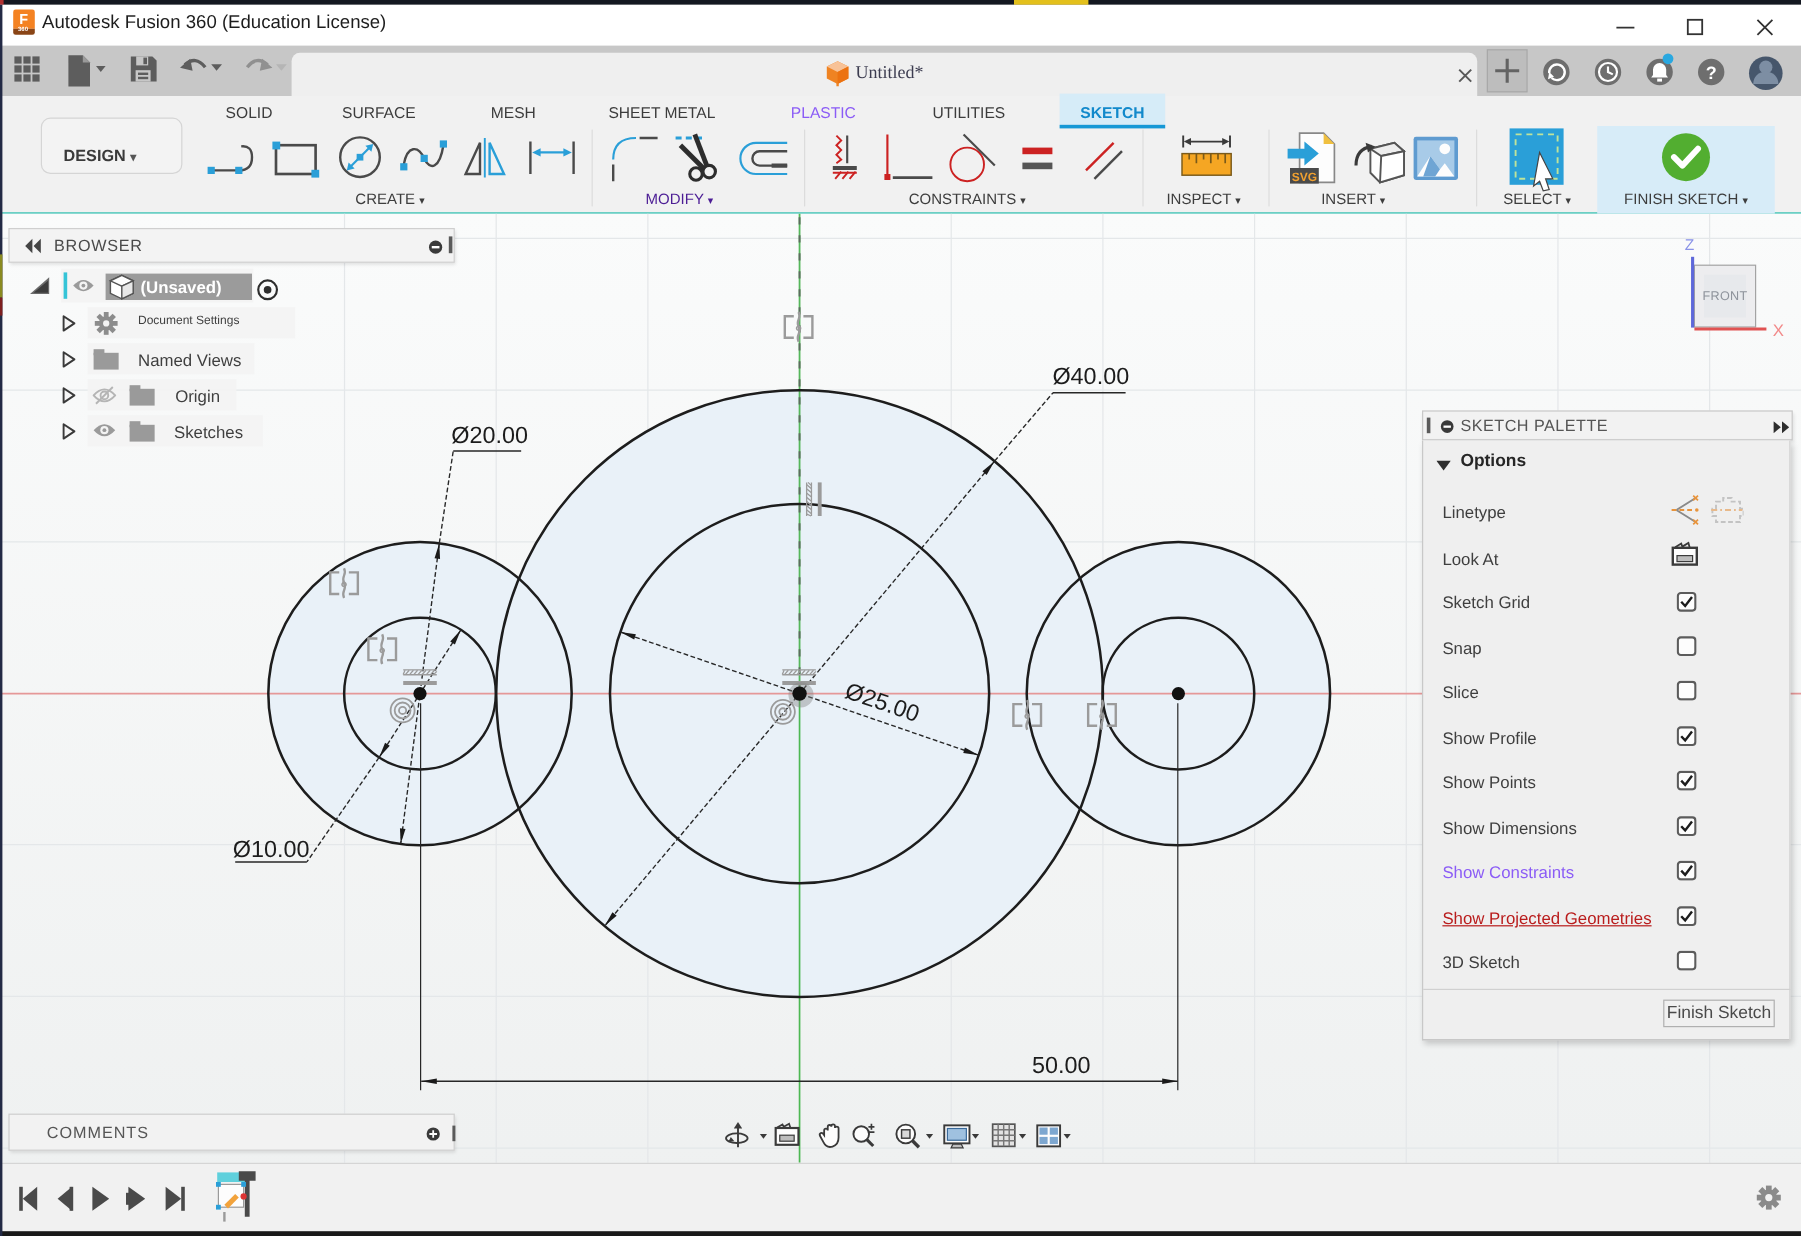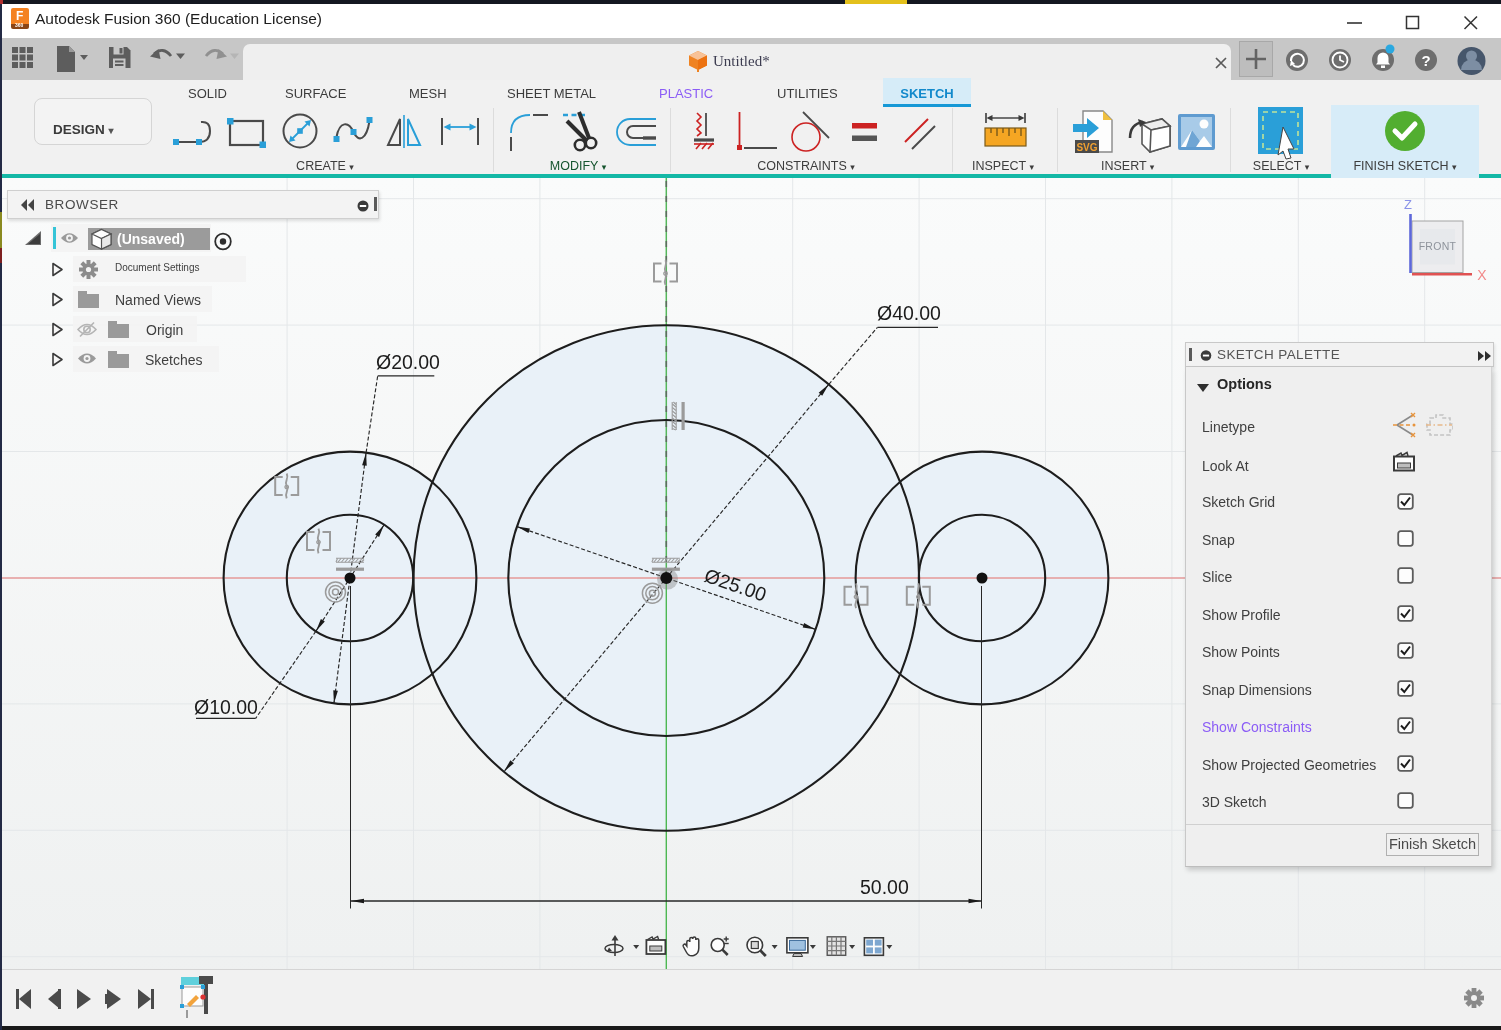--- a/index.html
+++ b/index.html
@@ -99,37 +99,37 @@
 
       <circle cx="146" cy="22" r="11" fill="#6e6e6e"></circle>
       <text x="146" y="28" font-size="15" font-weight="bold" fill="#fff" text-anchor="middle" font-family="Liberation Sans">?</text>
 
       <circle cx="191.5" cy="23" r="14" fill="#46566b"></circle>
       <circle cx="191.5" cy="18" r="5.5" fill="#7d8ea3"></circle>
       <path d="M181,32 a10.5,10.5 0 0 1 21,0 z" fill="#7d8ea3"></path>
     </svg>
   </div>
 
-  <div class="abs" id="ribbon" style="left:0;top:80px;width:1501px;height:98px;background:#f1f1f1;border-bottom:4px solid #14b8a6;">
+  <div class="abs" id="ribbon" style="left:0;top:80px;width:1501px;height:98px;background:#f1f1f1;border-bottom:1px solid #14b8a6;">
 
     <div class="abs" style="top:6px;left:188px;font-size:13px;color:#3c3c3c;">SOLID</div>
     <div class="abs" style="top:6px;left:285px;font-size:13px;color:#3c3c3c;">SURFACE</div>
     <div class="abs" style="top:6px;left:409px;font-size:13px;color:#3c3c3c;">MESH</div>
     <div class="abs" style="top:6px;left:507px;font-size:13px;color:#3c3c3c;">SHEET METAL</div>
     <div class="abs" style="top:6px;left:659px;font-size:13px;color:#8b5cf6;">PLASTIC</div>
     <div class="abs" style="top:6px;left:777px;font-size:13px;color:#3c3c3c;">UTILITIES</div>
     <div class="abs" style="left:883px;top:-2px;width:88px;height:25.5px;background:#d6ecf8;"></div>
     <div class="abs" style="left:883px;top:23.5px;width:88px;height:3px;background:#1598d6;"></div>
     <div class="abs" style="top:6px;left:896px;width:62px;text-align:center;font-size:13px;font-weight:bold;color:#1289cb;">SKETCH</div>
 
     <div class="abs" style="left:34px;top:18px;width:118px;height:47px;border:1.5px solid #d5d5d5;border-radius:8px;background:#f3f3f3;"></div>
     <div class="abs" style="left:53px;top:42px;font-size:13.5px;font-weight:bold;color:#3a3a3a;">DESIGN <span style="font-size:10px;color:#555;">▾</span></div>
 
     <div class="abs" style="top:79px;left:285px;width:80px;text-align:center;font-size:12.5px;color:#3d3d3d;">CREATE <span style="font-size:9px;">▾</span></div>
-    <div class="abs" style="top:79px;left:538px;width:80px;text-align:center;font-size:12.5px;color:#14532d;">MODIFY <span style="font-size:9px;">▾</span></div>
+    <div class="abs" style="top:79px;left:538px;width:80px;font-size:12.5px;color:#4c1d95;">MODIFY <span style="font-size:9px;">▾</span></div>
     <div class="abs" style="top:79px;left:746px;width:120px;text-align:center;font-size:12.5px;color:#3d3d3d;">CONSTRAINTS <span style="font-size:9px;">▾</span></div>
     <div class="abs" style="top:79px;left:963px;width:80px;text-align:center;font-size:12.5px;color:#3d3d3d;">INSPECT <span style="font-size:9px;">▾</span></div>
     <div class="abs" style="top:79px;left:1101px;width:80px;text-align:left;font-size:12.5px;color:#3d3d3d;">INSERT <span style="font-size:9px;">▾</span></div>
     <div class="abs" style="top:79px;left:1241px;width:80px;text-align:center;font-size:12.5px;color:#3d3d3d;">SELECT <span style="font-size:9px;">▾</span></div>
 
     <div class="abs" style="left:493px;top:28px;width:1px;height:64px;background:#dcdcdc;"></div>
     <div class="abs" style="left:670px;top:28px;width:1px;height:64px;background:#dcdcdc;"></div>
     <div class="abs" style="left:952px;top:28px;width:1px;height:64px;background:#dcdcdc;"></div>
     <div class="abs" style="left:1057px;top:28px;width:1px;height:64px;background:#dcdcdc;"></div>
     <div class="abs" style="left:1230px;top:28px;width:1px;height:64px;background:#dcdcdc;"></div>
@@ -500,23 +500,23 @@
       <path d="M0,1 L12,1 L6,9 Z" fill="#2e2e2e"></path>
     </svg>
     <div class="abs" style="left:31px;top:9px;font-size:14.5px;font-weight:bold;color:#262626;">Options</div>
     <div class="abs" style="left:16px;top:52px;font-size:14px;color:#3f3f3f;">Linetype</div>
     <div class="abs" style="left:16px;top:91px;font-size:14px;color:#3f3f3f;">Look At</div>
     <div class="abs" style="left:16px;top:127px;font-size:14px;color:#3f3f3f;">Sketch Grid</div>
     <div class="abs" style="left:16px;top:165px;font-size:14px;color:#3f3f3f;">Snap</div>
     <div class="abs" style="left:16px;top:202px;font-size:14px;color:#3f3f3f;">Slice</div>
     <div class="abs" style="left:16px;top:240px;font-size:14px;color:#3f3f3f;">Show Profile</div>
     <div class="abs" style="left:16px;top:277px;font-size:14px;color:#3f3f3f;">Show Points</div>
-    <div class="abs" style="left:16px;top:315px;font-size:14px;color:#3f3f3f;">Snap Dimensions</div>
+    <div class="abs" style="left:16px;top:315px;font-size:14px;color:#3f3f3f;">Show Dimensions</div>
     <div class="abs" style="left:16px;top:352px;font-size:14px;color:#8b5cf6;">Show Constraints</div>
-    <div class="abs" style="left:16px;top:390px;font-size:14px;color:#404040;">Show Projected Geometries</div>
+    <div class="abs" style="left:16px;top:390px;font-size:14px;color:#b91c1c;text-decoration:underline;">Show Projected Geometries</div>
     <div class="abs" style="left:16px;top:427px;font-size:14px;color:#3f3f3f;">3D Sketch</div>
 
     <svg class="abs" style="left:205px;top:45px;" width="26" height="26" viewBox="0 0 26 26">
       <path d="M22,3 L6,13 M22,23 L6,13" stroke="#8a8a8a" stroke-width="1.6"></path>
       <path d="M2,13 L20,13" stroke="#e8943c" stroke-width="1.6" stroke-dasharray="4 2.5"></path>
       <path d="M20,1 l4,4 m0,-4 l-4,4" stroke="#e8943c" stroke-width="1.4"></path>
       <path d="M20,21 l4,4 m0,-4 l-4,4" stroke="#e8943c" stroke-width="1.4"></path>
       <circle cx="23" cy="13" r="1.5" fill="#e8943c"></circle>
     </svg>
     <svg class="abs" style="left:239px;top:45px;" width="28" height="26" viewBox="0 0 28 26">
@@ -561,20 +561,28 @@
         <path d="M4,8.5 L7.3,12 L13,4.5" fill="none" stroke="#1c1c1c" stroke-width="2"></path>
       </svg>
     <svg class="abs" style="left:211px;top:425px;" width="17" height="17" viewBox="0 0 17 17">
         <rect x="1.2" y="1.2" width="14.6" height="14.6" rx="2.5" fill="#fdfdfd" stroke="#5c5c5c" stroke-width="1.8"></rect>
       </svg>
 
     <div class="abs" style="left:0;top:457px;width:306px;height:1px;background:#d0d0d0;"></div>
     <div class="abs" style="left:200px;top:466px;width:93px;height:23px;background:#f0f0f0;border:1px solid #b0b0b0;font-size:14.5px;color:#4a4a4a;text-align:center;line-height:21px;">Finish Sketch</div>
   </div>
 
+  <div class="abs" style="left:7px;top:928px;width:372px;height:31px;background:#f2f2f2;border:1px solid #cdcdcd;box-shadow:1px 2px 3px rgba(0,0,0,0.12);">
+    <div class="abs" style="left:31px;top:7px;font-size:13.5px;color:#555;letter-spacing:0.8px;">COMMENTS</div>
+    <svg class="abs" style="left:346px;top:7px;" width="28" height="18" viewBox="0 0 28 18">
+      <circle cx="7" cy="9" r="5.5" fill="#3a3a3a"></circle>
+      <path d="M7,5.8 L7,12.2 M3.8,9 L10.2,9" stroke="#fff" stroke-width="1.5"></path>
+      <rect x="23" y="2" width="2.5" height="13" fill="#5a5a5a"></rect>
+    </svg>
+  </div>
 
   <svg id="navbar" class="abs" style="left:598px;top:930px;" width="300" height="30" viewBox="0 0 300 30">
 
     <g stroke="#3a3a3a" fill="none">
       <line x1="17" y1="8" x2="17" y2="26" stroke-width="1.6"></line>
       <path d="M17,5 l-3.5,5.5 7,0 z" fill="#3a3a3a" stroke="none"></path>
       <ellipse cx="16" cy="18.5" rx="9" ry="4" stroke-width="1.5"></ellipse>
       <path d="M9,21.5 l5,-0.5 -3,-3.5 z" fill="#3a3a3a" stroke="none"></path>
     </g>
     <path d="M35.2,15 h6 l-3,4 z" fill="#3a3a3a"></path>

